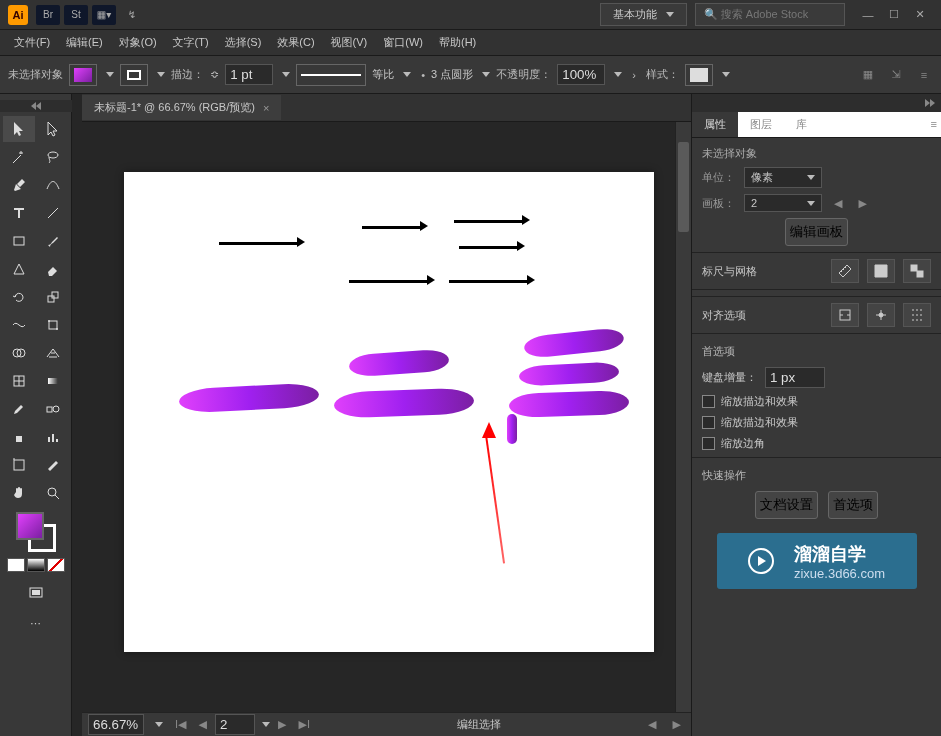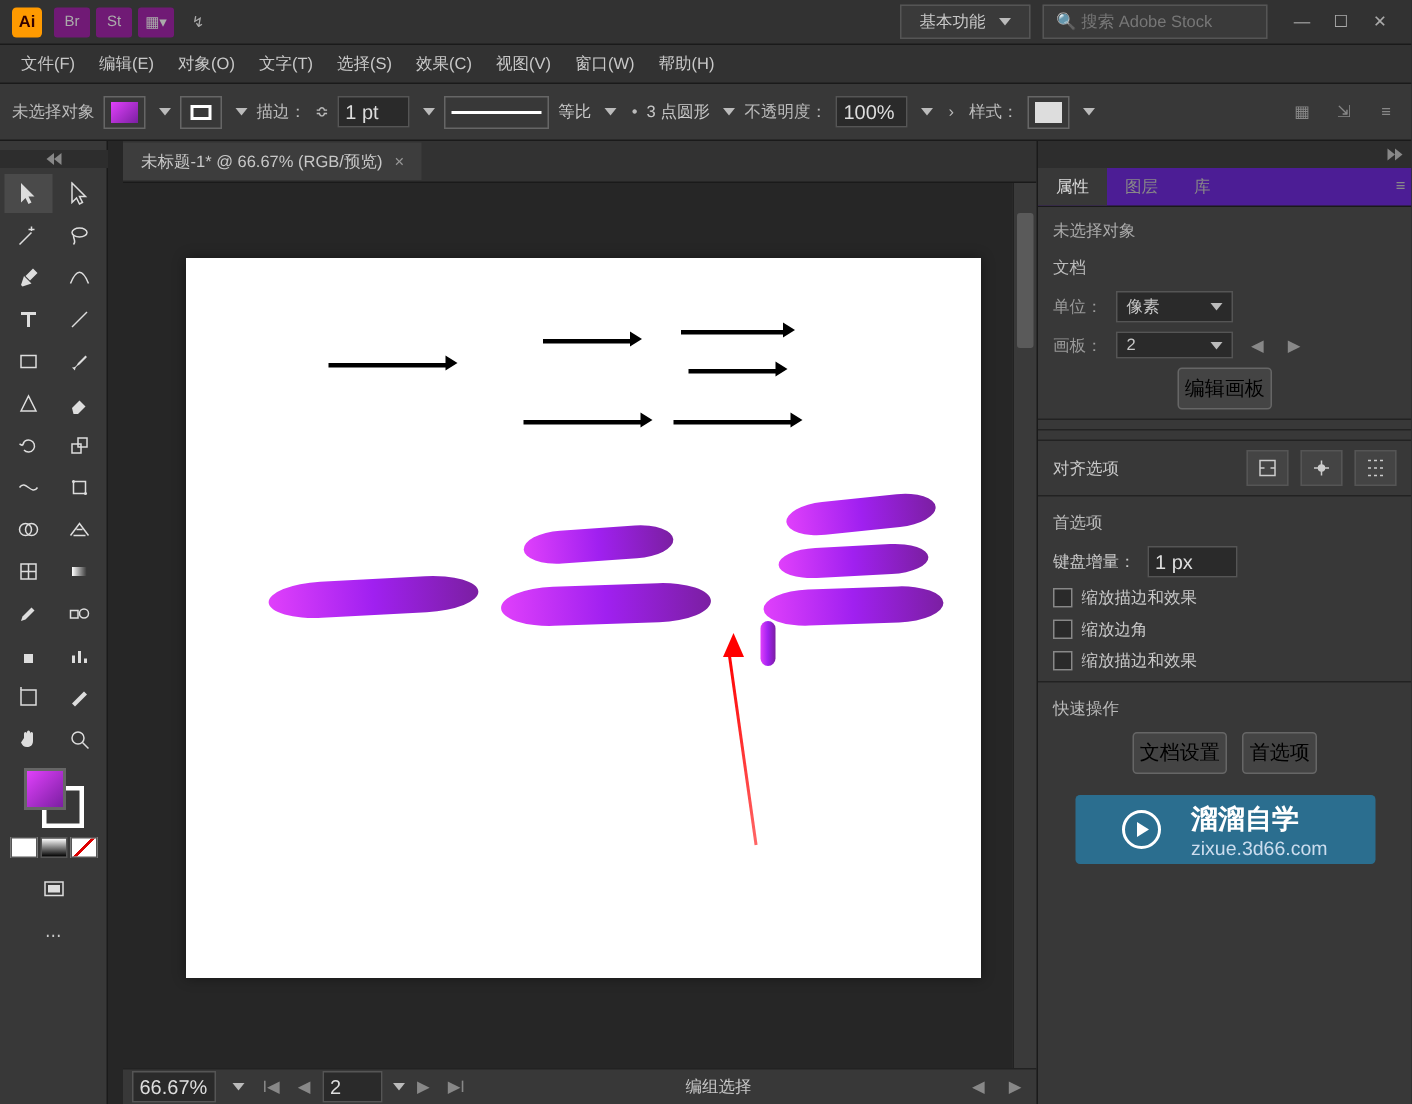--- a/index.html
+++ b/index.html
@@ -1,21 +1,21 @@
 <!DOCTYPE html>
 <html><head>
 <meta charset="utf-8">
 <style>
 * { margin: 0; padding: 0; box-sizing: border-box; font-family: "Microsoft YaHei", sans-serif; }
 body { background: #323232; color: #c8c8c8; font-size: 11px; width: 941px; height: 736px; overflow: hidden; position: relative; }
 
 
 .titlebar { height: 30px; background: #323232; display: flex; align-items: center; padding: 0 8px; border-bottom: 1px solid #1a1a1a; }
 .ai-logo { width: 20px; height: 20px; background: #ff9a00; color: #330000; font-weight: bold; display: flex; align-items: center; justify-content: center; border-radius: 3px; margin-right: 8px; font-size: 11px; }
-.tb-icon { width: 24px; height: 20px; background: #701a75; margin-right: 4px; display: flex; align-items: center; justify-content: center; color: #aaa; font-size: 10px; border-radius: 2px; }
+.tb-icon { width: 24px; height: 20px; background: #0f172a; margin-right: 4px; display: flex; align-items: center; justify-content: center; color: #aaa; font-size: 10px; border-radius: 2px; }
 .tb-spacer { flex: 1; }
 .workspace-sel { background: #3a3a3a; padding: 3px 12px; border: 1px solid #555; display: flex; align-items: center; gap: 6px; }
 .search-stock { margin-left: 8px; background: #3a3a3a; padding: 3px 8px; border: 1px solid #555; color: #777; width: 150px; }
 .win-controls { display: flex; margin-left: 10px; }
 .win-btn { width: 26px; height: 20px; display: flex; align-items: center; justify-content: center; color: #aaa; }
 
 
 .menubar { height: 26px; background: #323232; display: flex; align-items: center; padding: 0 6px; border-bottom: 1px solid #1a1a1a; }
 .menu-item { padding: 4px 8px; cursor: default; }
 
@@ -63,36 +63,36 @@
 .canvas { position: absolute; left: 42px; top: 50px; width: 530px; height: 480px; background: #fff; box-shadow: 0 0 8px rgba(0,0,0,.4); }
 .scrollbar-v { position:absolute; right:0; top:0; bottom:0; width:16px; background:#3a3a3a; border-left:1px solid #222; }
 .scroll-thumb-v { position:absolute; left:2px; right:2px; top:20px; height:90px; background:#5a5a5a; border-radius:2px; }
 .statusbar { height: 24px; background: #383838; display: flex; align-items: center; padding: 0 6px; gap: 8px; border-top:1px solid #222; }
 .status-nav { display:flex; align-items:center; gap:4px; }
 .nav-btn { color:#888; padding:0 4px; }
 
 
 .right { width: 250px; background: #383838; border-left: 1px solid #1a1a1a; display: flex; flex-direction: column; }
 .right-collapse { height:18px; background:#2d2d2d; display:flex; align-items:center; justify-content:flex-end; padding:0 6px; }
-.panel-tabs { display: flex; background: #4c1d95; border-bottom: 1px solid #1a1a1a; }
+.panel-tabs { display: flex; background: #ffffff; border-bottom: 1px solid #1a1a1a; }
 .ptab { padding: 5px 12px; color: #888; }
 .ptab.active { background: #383838; color: #ddd; }
 .panel-body { padding: 8px 10px; flex:1; overflow:auto; }
 .prop-heading { color: #bbb; margin: 10px 0 8px; }
 .prop-row { display: flex; align-items: center; gap: 8px; margin: 6px 0; }
 .prop-label { min-width: 34px; text-align: left; color: #999; }
 .dropdown { background: #2a2a2a; border: 1px solid #555; padding: 2px 6px; min-width: 78px; display:flex; align-items:center; justify-content:space-between; }
 .btn { background: #444; border: 1px solid #666; padding: 4px 4px; border-radius: 3px; }
 .icon-btn { width: 28px; height: 24px; background: #444; border: 1px solid #555; display:flex; align-items:center; justify-content:center; }
 .icon-btn svg { width:14px; height:14px; fill:#ccc; stroke:#ccc; }
 .checkbox-row { display:flex; align-items:center; gap:6px; margin:6px 0; }
 .chk { width:13px; height:13px; border:1px solid #888; background:#2a2a2a; }
 .panel-divider { border-top:1px solid #222; margin:6px -10px; }
 .action-row { display:flex; gap:10px; margin-top:8px; justify-content:center; }
-.watermark { margin:14px auto 0; width:200px; height:46px; background:#2b6e8f; display:flex; align-items:center; justify-content:center; gap:20px; color:#fff; border-radius:3px; }
+.watermark { margin:14px auto 0; width:200px; height:56px; background:#2b6e8f; display:flex; align-items:center; justify-content:center; gap:20px; color:#fff; border-radius:3px; }
 .wm-play { width:26px; height:26px; border:2px solid #fff; border-radius:50%; display:flex; align-items:center; justify-content:center; }
 .wm-tri { border-left:8px solid #fff; border-top:5px solid transparent; border-bottom:5px solid transparent; margin-left:2px; }
 .wm-text { font-size:18px; font-weight:bold; }
 .wm-sub { font-size:13px; color:#cde; }
 
 .stroke-char { position:absolute; height:3px; background:#000; }
 .stroke-tip { position:absolute; width:0; height:0; border-left:8px solid #000; border-top:5px solid transparent; border-bottom:5px solid transparent; }
 
 
 .brush { position:absolute; background: linear-gradient(90deg,#e040fb,#a020f0,#7b1fa2); border-radius: 50% / 100%; }
@@ -426,21 +426,20 @@
         <span class="chev-right"></span>
       </div>
     <div class="panel-tabs">
       <div class="ptab active">属性</div>
       <div class="ptab">图层</div>
       <div class="ptab">库</div>
     </div>
     <div class="panel-body">
       <div style="color:#aaa">未选择对象</div>
 
-      <div class="prop-heading">文档</div>
       <div class="prop-row">
         <span class="prop-label">单位：</span>
         <div class="dropdown">
             <span>像素</span>
             <span class="caret"></span>
           </div>
       </div>
       <div class="prop-row">
         <span class="prop-label">画板：</span>
         <div class="dropdown">
@@ -448,20 +447,39 @@
             <span class="caret"></span>
           </div>
         <span class="nav-btn">◀</span>
         <span class="nav-btn">▶</span>
       </div>
       <div class="prop-row" style="justify-content:center">
         <button class="btn">编辑画板</button>
       </div>
 
       <div class="panel-divider"></div>
+      <div class="prop-row">
+        <span style="flex:1">标尺与网格</span>
+        <div class="icon-btn">
+            <svg viewBox="0 0 14 14">
+              <path fill="none" stroke="#ccc" d="M1 9L9 1l4 4-8 8zM3 7l1 1M5 5l1 1M7 3l1 1"></path>
+            </svg>
+          </div>
+        <div class="icon-btn">
+            <svg viewBox="0 0 14 14">
+              <path stroke="#ccc" d="M1 1h12v12H1zM5 1v12M9 1v12M1 5h12M1 9h12"></path>
+            </svg>
+          </div>
+        <div class="icon-btn">
+            <svg viewBox="0 0 14 14">
+              <rect x="1" y="1" width="6" height="6" fill="#ccc"></rect>
+              <rect x="7" y="7" width="6" height="6" fill="#ccc"></rect>
+            </svg>
+          </div>
+      </div>
 
       <div class="panel-divider"></div>
 
       <div class="panel-divider"></div>
       <div class="prop-row">
         <span style="flex:1">对齐选项</span>
         <div class="icon-btn">
             <svg viewBox="0 0 14 14">
               <rect x="2" y="2" width="10" height="10" fill="none" stroke="#ccc"></rect>
               <path stroke="#ccc" d="M2 7h3M9 7h3"></path>
@@ -485,25 +503,25 @@
       <div class="prop-row">
         <span>键盘增量：</span>
         <input class="num-field" style="width: 60px;" value="1 px">
       </div>
       <div class="checkbox-row">
           <div class="chk"></div>
           <span>缩放描边和效果</span>
         </div>
       <div class="checkbox-row">
           <div class="chk"></div>
-          <span>缩放边角</span>
+          <span>缩放描边和效果</span>
         </div>
       <div class="checkbox-row">
           <div class="chk"></div>
-          <span>缩放描边和效果</span>
+          <span>缩放边角</span>
         </div>
 
       <div class="panel-divider"></div>
       <div class="prop-heading">快速操作</div>
       <div class="action-row">
         <button class="btn">文档设置</button>
         <button class="btn">首选项</button>
       </div>
 
       <div class="watermark">

